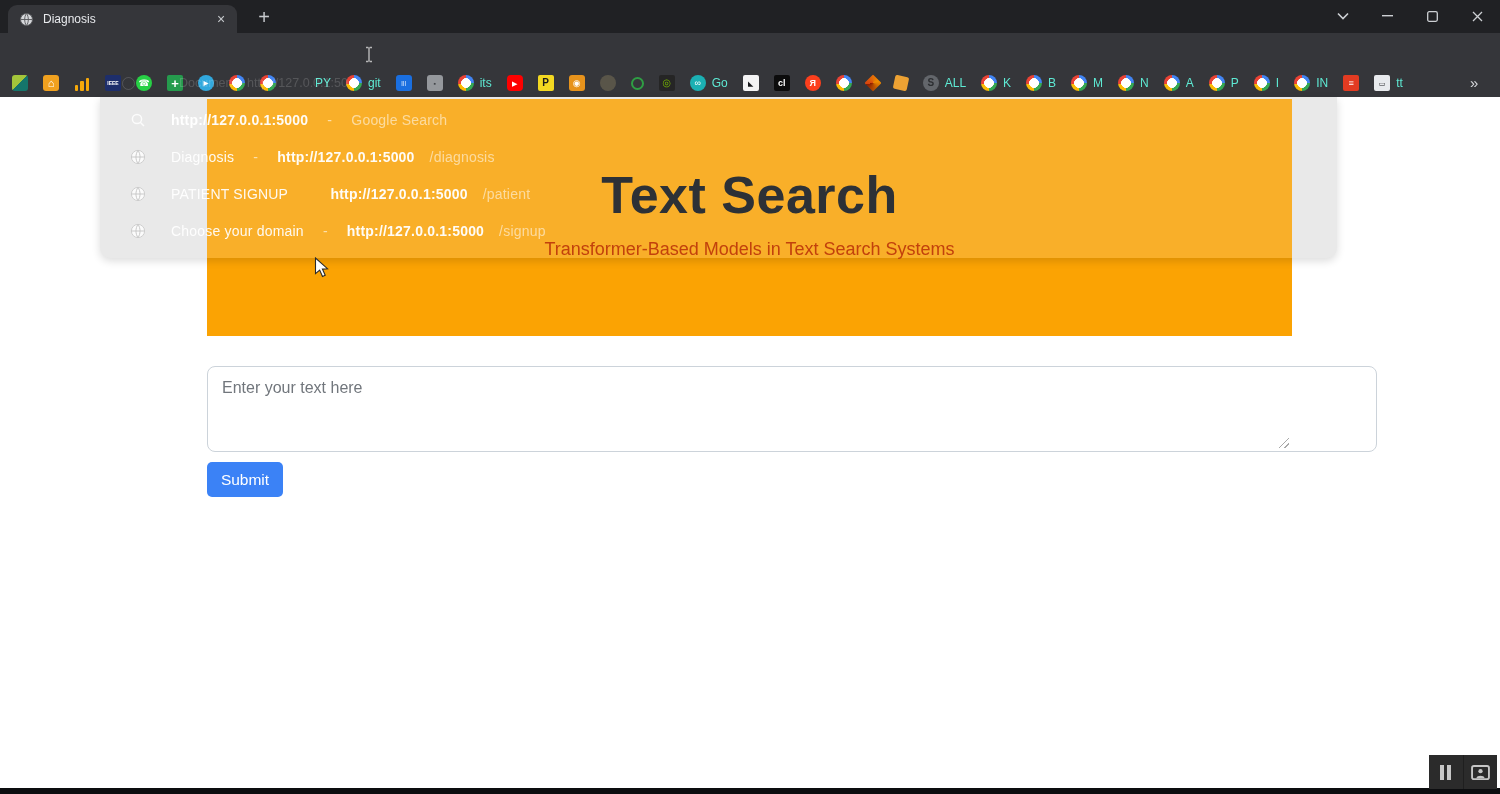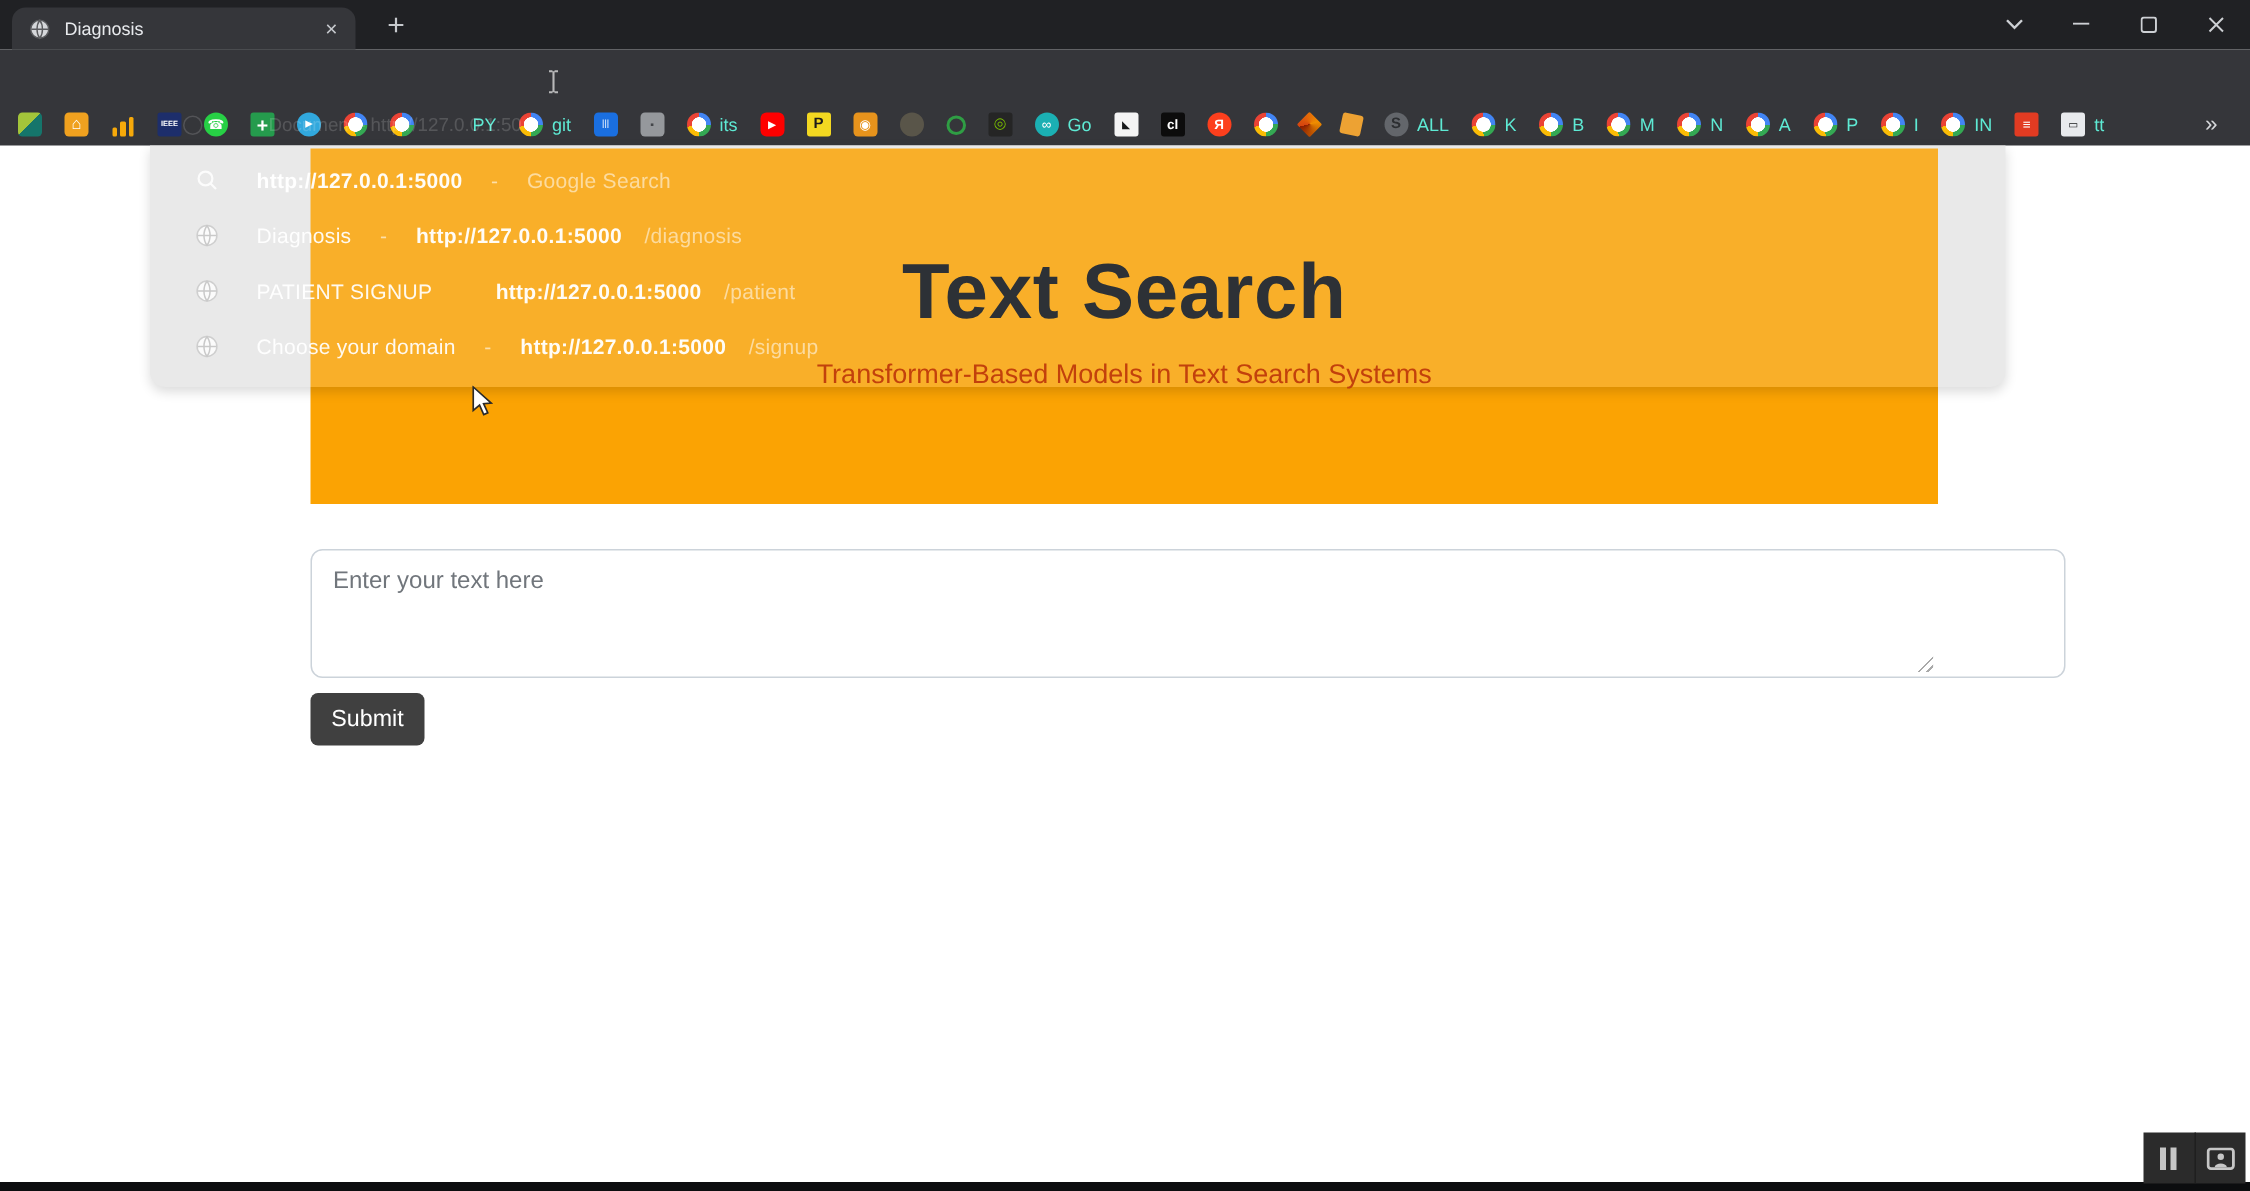--- a/index.html
+++ b/index.html
@@ -340,21 +340,21 @@
               <path d="M1.6 8 h12.8 M8 1.5 c-2.7 3.5 -2.7 9.5 0 13 2.7-3.5 2.7-9.5 0-13z" fill="none" stroke="#c9c9c9" stroke-width="1"></path>
             </svg></span><span class="s-title">PATIENT SIGNUP</span><span class="s-sep">   </span><span class="s-domain">http://127.0.0.1:5000</span><span class="s-path">/patient</span></div>
         <div class="sgrow"><span class="sgicon"><svg width="16" height="16" viewBox="0 0 16 16">
               <circle cx="8" cy="8" r="6.6" fill="#fbfbfb" stroke="#cfcfcf" stroke-width="1"></circle>
               <path d="M1.6 8 h12.8 M8 1.5 c-2.7 3.5 -2.7 9.5 0 13 2.7-3.5 2.7-9.5 0-13z" fill="none" stroke="#c9c9c9" stroke-width="1"></path>
             </svg></span><span class="s-title">Choose your domain</span><span class="s-sep"> - </span><span class="s-domain">http://127.0.0.1:5000</span><span class="s-path">/signup</span></div>
       </div>
 
     <textarea class="abs text-input" placeholder="Enter your text here" style=""></textarea>
     <div class="abs resize-grip"></div>
-    <button class="abs submit" style="background: #404040;">Submit</button>
+    <button class="abs submit" style="background: #3b82f6;">Submit</button>
   </div>
 
   <div class="abs bottom-strip"></div>
   <div class="abs recorder">
     <div class="rec-btn">
       <span class="pause-bar"></span>
       <span class="pause-bar"></span>
     </div>
     <div class="rec-btn">
       <span style="display:flex">

